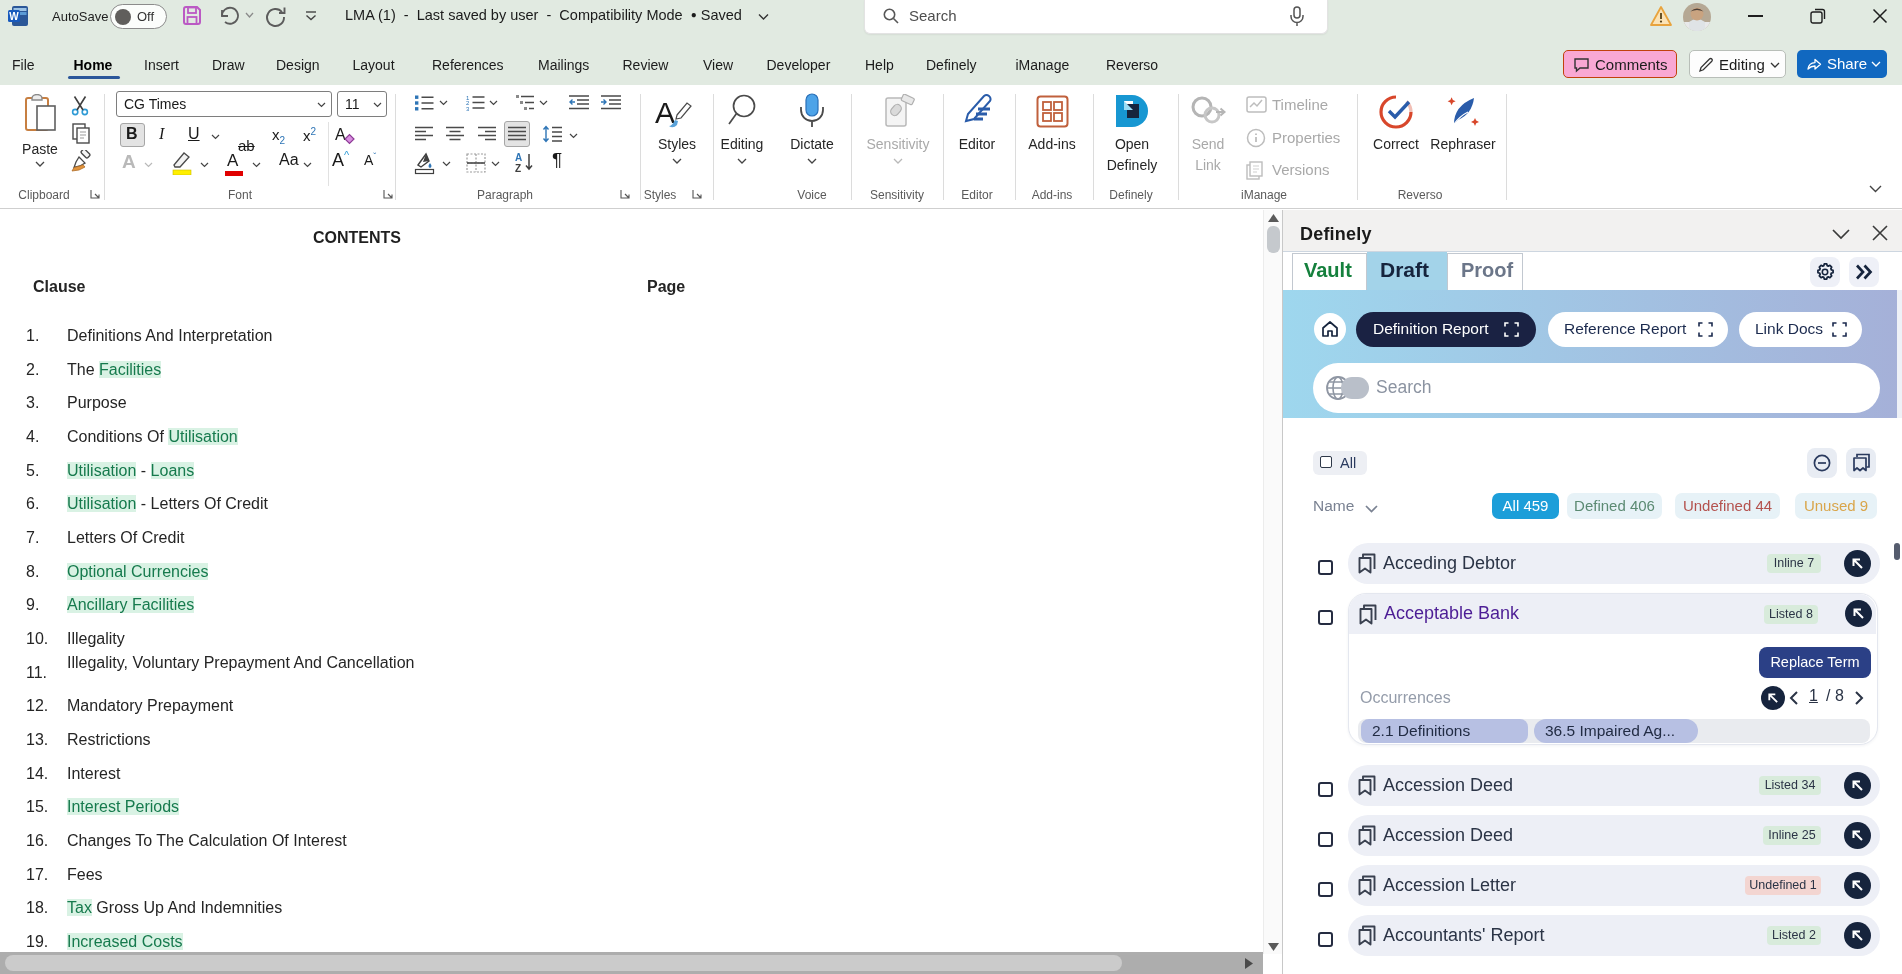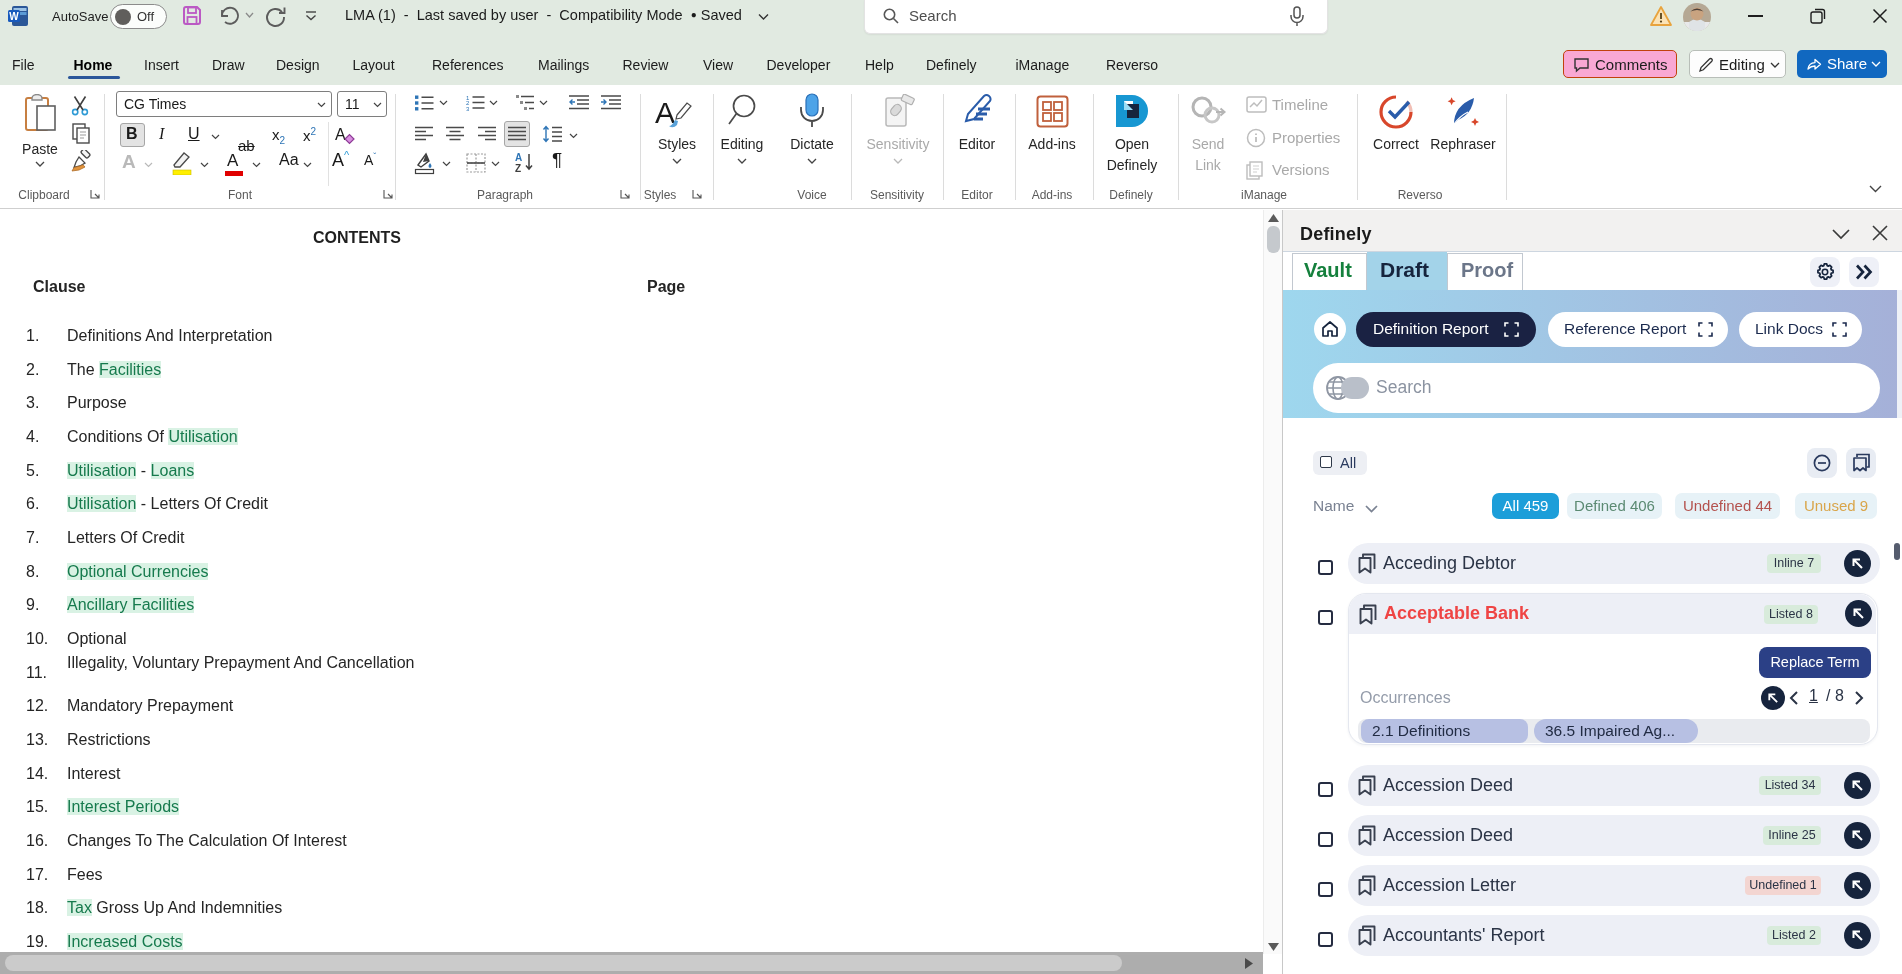--- a/index.html
+++ b/index.html
@@ -492,21 +492,21 @@
     <div class="itm" style="top:252px;"><span class="hl">Utilisation</span> - <span class="hl">Loans</span></div>
   <div class="num" style="top:285px;">6.</div>
     <div class="itm" style="top:285px;"><span class="hl">Utilisation</span> - Letters Of Credit</div>
   <div class="num" style="top:319px;">7.</div>
     <div class="itm" style="top:319px;">Letters Of Credit</div>
   <div class="num" style="top:353px;">8.</div>
     <div class="itm" style="top:353px;"><span class="hl">Optional Currencies</span></div>
   <div class="num" style="top:386px;">9.</div>
     <div class="itm" style="top:386px;"><span class="hl">Ancillary Facilities</span></div>
   <div class="num" style="top:420px;">10.</div>
-    <div class="itm" style="top:420px;">Optional</div>
+    <div class="itm" style="top:420px;">Illegality</div>
   <div class="num" style="top:454px;">11.</div>
     <div class="itm" style="top:444px;">Illegality, Voluntary Prepayment And Cancellation</div>
   <div class="num" style="top:487px;">12.</div>
     <div class="itm" style="top:487px;">Mandatory Prepayment</div>
   <div class="num" style="top:521px;">13.</div>
     <div class="itm" style="top:521px;">Restrictions</div>
   <div class="num" style="top:555px;">14.</div>
     <div class="itm" style="top:555px;">Interest</div>
   <div class="num" style="top:588px;">15.</div>
     <div class="itm" style="top:588px;"><span class="hl">Interest Periods</span></div>
@@ -638,21 +638,21 @@
         </svg>
       </div>
   </div>
 
   <div class="cbox" style="top:400px;"></div>
   <div class="abs" style="left:65px;top:383px;width:530px;height:152px;background:#fff;border:1.5px solid #e4e7ef;border-radius:18px;box-shadow:0 1px 3px rgba(40,50,90,0.06);">
     <div class="abs" style="left:0;top:0;width:527px;height:40px;background:#edeff6;border-radius:17px 17px 0 0;"></div>
     <svg class="abs" style="left:9px;top:10px" width="20" height="21" viewBox="0 0 20 21">
         <path d="M6 4 V1.5 H17.5 V16 M2.5 5 H13.5 V19.5 L8 15.5 L2.5 19.5 Z" fill="none" stroke="#39404f" stroke-width="1.9" stroke-linejoin="round"></path>
       </svg>
-    <div class="abs" style="left:35px;top:9px;font-size:18px;color:#ef4444;font-weight:bold;">Acceptable Bank</div>
+    <div class="abs" style="left:35px;top:9px;font-size:18px;color:#4c1d95;">Acceptable Bank</div>
     <div class="badge bgreen" style="right:59px;width:54px;">Listed 8</div>
     <div class="ccirc" style="top:6px;">
         <svg style="margin:7px 0 0 7px" width="13" height="13" viewBox="0 0 13 13">
           <path d="M2.5 9 V2.5 H9 M2.5 2.5 L11 11" fill="none" stroke="#fff" stroke-width="2"></path>
         </svg>
       </div>
     <div class="abs" style="left:410px;top:53px;width:112px;height:31px;background:#2b4086;border-radius:8px;color:#fff;font-size:14.5px;text-align:center;line-height:31px;">Replace Term</div>
     <div class="abs" style="left:11px;top:95px;font-size:16px;color:#949caa;">Occurrences</div>
     <div class="abs" style="left:412px;top:92px;width:24px;height:24px;border-radius:50%;background:#16243d;">
         <svg style="margin:6px 0 0 6px" width="12" height="12" viewBox="0 0 13 13">

